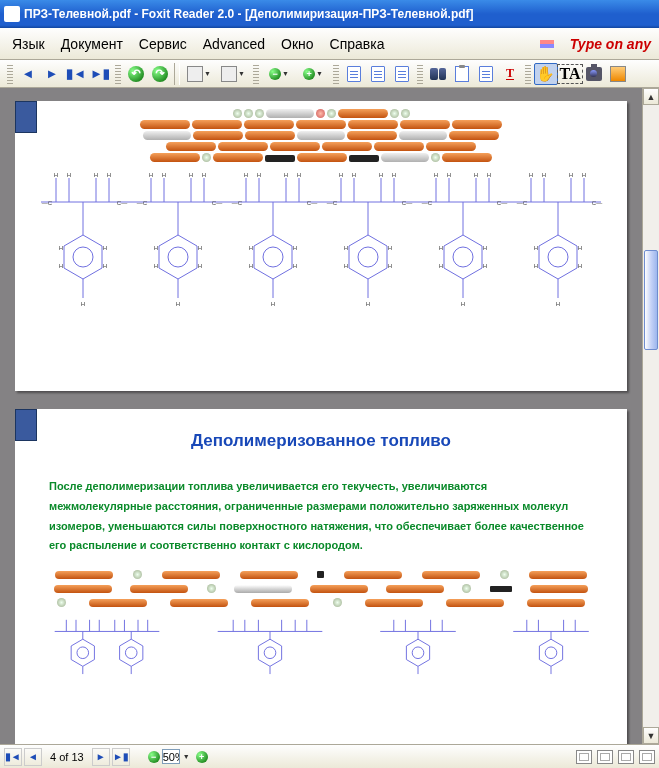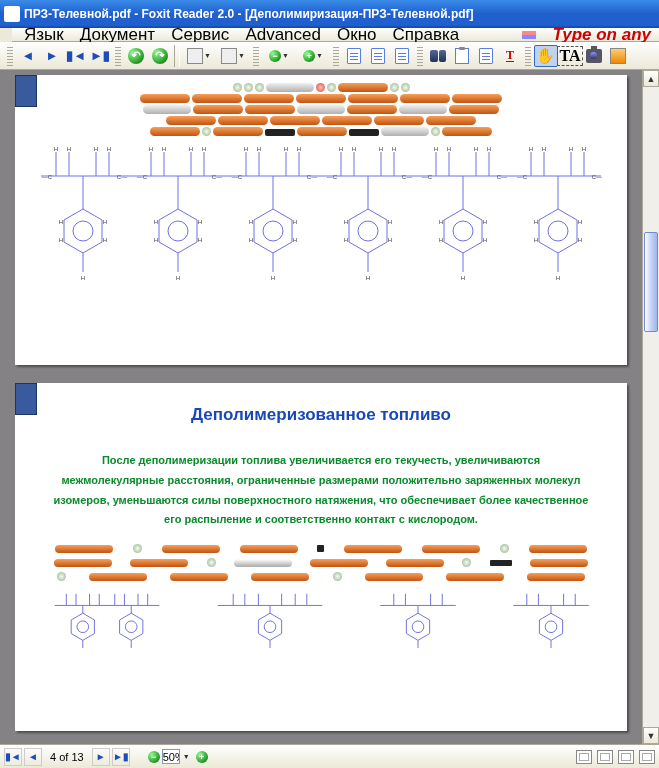--- a/index.html
+++ b/index.html
@@ -4,21 +4,21 @@
 <style>
 * { margin: 0; padding: 0; box-sizing: border-box; font-family: "Tahoma", "MS Sans Serif", sans-serif; }
 body { background: #ece9d8; width: 659px; height: 768px; overflow: hidden; display: flex; flex-direction: column; }
 
 
 .titlebar { height: 28px; background: linear-gradient(to bottom, #3a8be8 0%, #1f5fce 50%, #1f5fce 90%, #1246a0 100%); display: flex; align-items: center; padding: 0 4px; color: #fff; font-size: 12px; font-weight: bold; }
 .titlebar .icon { width: 16px; height: 16px; margin-right: 4px; background: #fff; border-radius: 2px; display: inline-block; }
 .titlebar-text { white-space: nowrap; overflow: hidden; text-overflow: ellipsis; flex: 1; }
 
 
-.menubar { height: 14px; background: linear-gradient(to bottom, #fefefe, #ece9d8); border-bottom: 1px solid #aca899; display: flex; align-items: center; padding: 0 4px; font-size: 17px; margin-left: 12px; }
+.menubar { height: 32px; background: linear-gradient(to bottom, #fefefe, #ece9d8); border-bottom: 1px solid #aca899; display: flex; align-items: center; padding: 0 4px; font-size: 14px; }
 .menubar .mitem { padding: 2px 8px; cursor: default; }
 .menubar .spacer { flex: 1; }
 .menubar .typeon { color: #c00; font-weight: bold; font-style: italic; font-family: "Times New Roman", serif; padding-right: 4px; display: flex; align-items: center; gap: 16px; }
 .menubar .typeon .tricon { width: 14px; height: 8px; background: linear-gradient(to bottom, #f88 50%, #88f 50%); }
 
 
 .toolbar { height: 28px; background: linear-gradient(to bottom, #fefefe, #ece9d8); border-bottom: 1px solid #aca899; display: flex; align-items: center; padding: 2px 4px; gap: 0; }
 .tbtn { width: 24px; height: 22px; display: flex; align-items: center; justify-content: center; border: 1px solid transparent; border-radius: 2px; cursor: pointer; }
 .tbtn.wide { width: 34px; }
 .tsep { width: 6px; height: 22px; border-left: 1px solid #aca899; border-right: 1px solid #fff; margin: 0 2px; }
@@ -61,42 +61,42 @@
 
 .docarea { flex: 1; background: #848284; position: relative; overflow: hidden; }
 .scrollv { position: absolute; top: 0; right: 0; bottom: 0; width: 17px; background: #ece9d8; border-left: 1px solid #aca899; }
 .scrollv .sbtn { height: 17px; background: linear-gradient(#fefefe,#ece9d8); border: 1px solid #aca899; display:flex;align-items:center;justify-content:center;font-size:9px;color:#333;}
 .scrollv .track { position:absolute; top:17px; bottom:17px; left:0; right:0; background:#f1efeb;}
 .scrollv .thumb { position:absolute; left:1px; right:1px; top:145px; height:100px; background:linear-gradient(to right,#fefefe,#c6d3f7,#9db6ed); border:1px solid #6e8ccf; border-radius:2px;}
 .scrollv .sbtn.bot { position:absolute; bottom:0; left:0; right:0;}
 
 .pages { position:absolute; top:0; left:0; right:17px; bottom:0; padding: 5px 0 0 0; }
 
-.page { background:#fff; margin: 0 auto 18px auto; width: 612px; box-shadow: 2px 2px 2px rgba(0,0,0,0.4); position: relative; padding-bottom:10px; }
+.page { background:#fff; margin: 8px auto 18px auto; width: 612px; box-shadow: 2px 2px 2px rgba(0,0,0,0.4); position: relative; padding-bottom:10px; }
 .page .sidetab { position:absolute; top:0; left:0; width:22px; height:32px; background:#3a5a9e; border:1px solid #1c3560; }
 .page.p1 { height: 290px; padding-top: 4px; }
 .page.p2 { height: 348px; padding-top: 22px; }
 
 
 .bricks { margin: 4px auto 8px auto; width: 380px; background:#fff; }
 .brow { display:flex; gap:2px; justify-content:center; margin-bottom:2px; }
 .bpill { height:9px; border-radius:5px; }
 .bpill.or { background:linear-gradient(#f5a05a,#c35310); width:50px; }
 .bpill.gy { background:linear-gradient(#f0f0f0,#b0b0b0); width:48px; }
 .bpill.bk { background:#222; width:30px; height:7px; border-radius:2px; align-self:flex-end; }
 .bdot { width:9px; height:9px; border-radius:50%; background:radial-gradient(circle,#efe,#9a8); }
 .bdot.r { background:radial-gradient(circle,#fba,#c55);}
 .bdot.b { width:7px; height:7px; background:#222; border-radius:1px; }
 
 
 .molrow { display:flex; justify-content:center; gap:12px; margin:4px auto; }
 
 
 .p2title { text-align:center; color:#1848b8; font-weight:bold; font-size:17px; margin-bottom: 26px; font-family: Arial, sans-serif; }
-.p2text { color:#0a8a2a; font-size:11px; font-weight:bold; text-align:center; line-height:1.8; padding: 0 34px; margin-bottom:14px; font-family: Arial, sans-serif; }
+.p2text { color:#0a8a2a; font-size:11px; font-weight:bold; text-align:left; line-height:1.8; padding: 0 34px; margin-bottom:14px; font-family: Arial, sans-serif; }
 
 .bricks2 { margin: 6px auto; width: 540px; }
 .brow2 { display:flex; gap:12px; justify-content:space-around; align-items:center; margin-bottom:5px; }
 .bpill2 { height:8px; border-radius:4px; width:58px; background:linear-gradient(#f5a05a,#c35310);}
 .bpill2.gy { background:linear-gradient(#fff,#aaa);}
 .bpill2.bk { background:#222; width:22px; height:6px; border-radius:1px;}
 
 
 .molrow2 { display:flex; justify-content:space-around; padding:0 10px; }
 .molbox { width:120px; height:64px; background:#fff; border:1px solid transparent; position:relative;}

